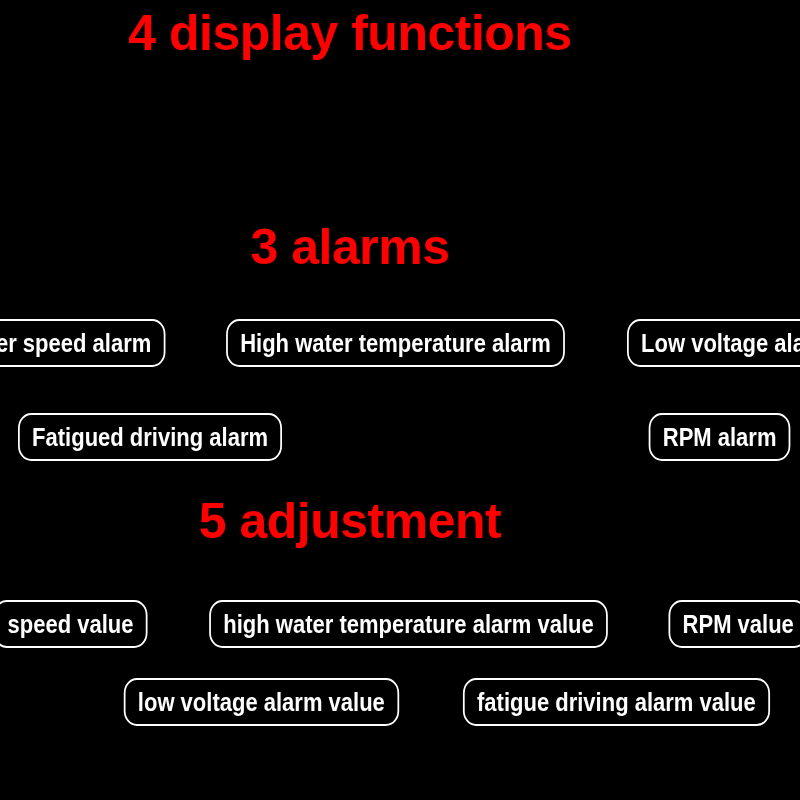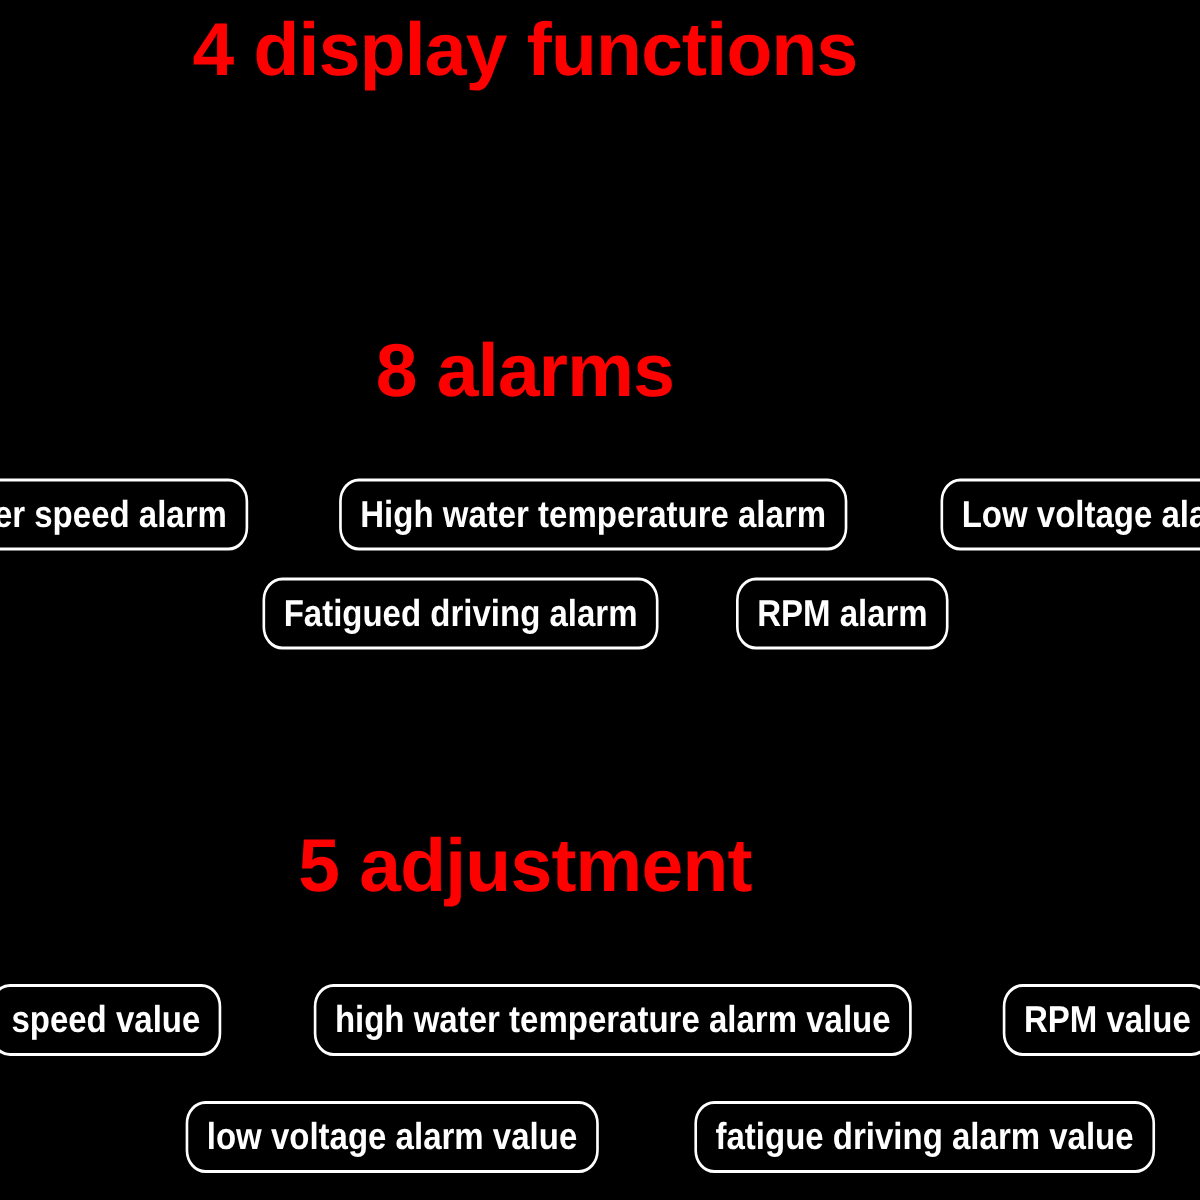--- a/index.html
+++ b/index.html
@@ -72,39 +72,39 @@
   
   #section-display { top: 8px; }
   #section-display .section-title { font-size: 50px; }
   #row-display { margin-top: 38px; gap: 32px; }
   #row-display .pill { font-size: 26px; }
 
   
   #section-alarms { top: 222px; }
   #section-alarms .section-title { font-size: 50px; }
   #row-alarms-1 { margin-top: 47px; gap: 24px; }
-  #row-alarms-2 { margin-top: 18px; gap: 24px; }
+  #row-alarms-2 { margin-top: 46px; gap: 24px; justify-content: space-between; }
 
   
-  #section-adjust { top: 552px; }
+  #section-adjust { top: 496px; }
   #section-adjust .section-title { font-size: 50px; }
   #row-adjust-1 { margin-top: 54px; gap: 24px; }
   #row-adjust-2 { margin-top: 30px; gap: 24px; padding-left: 48px; }
 </style>
 </head>
 <body>
 
 <div id="page">
 
   <div class="section" id="section-display">
     <div class="section-title">4 display functions</div>
   </div>
 
   <div class="section" id="section-alarms">
-    <div class="section-title">8 alarms</div>
+    <div class="section-title">3 alarms</div>
     <div class="pill-row" id="row-alarms-1">
       <div class="pill">
         <span class="pill-label">Over speed alarm</span>
       </div>
       <div class="pill">
         <span class="pill-label">High water temperature alarm</span>
       </div>
       <div class="pill">
         <span class="pill-label">Low voltage alarm</span>
       </div>

